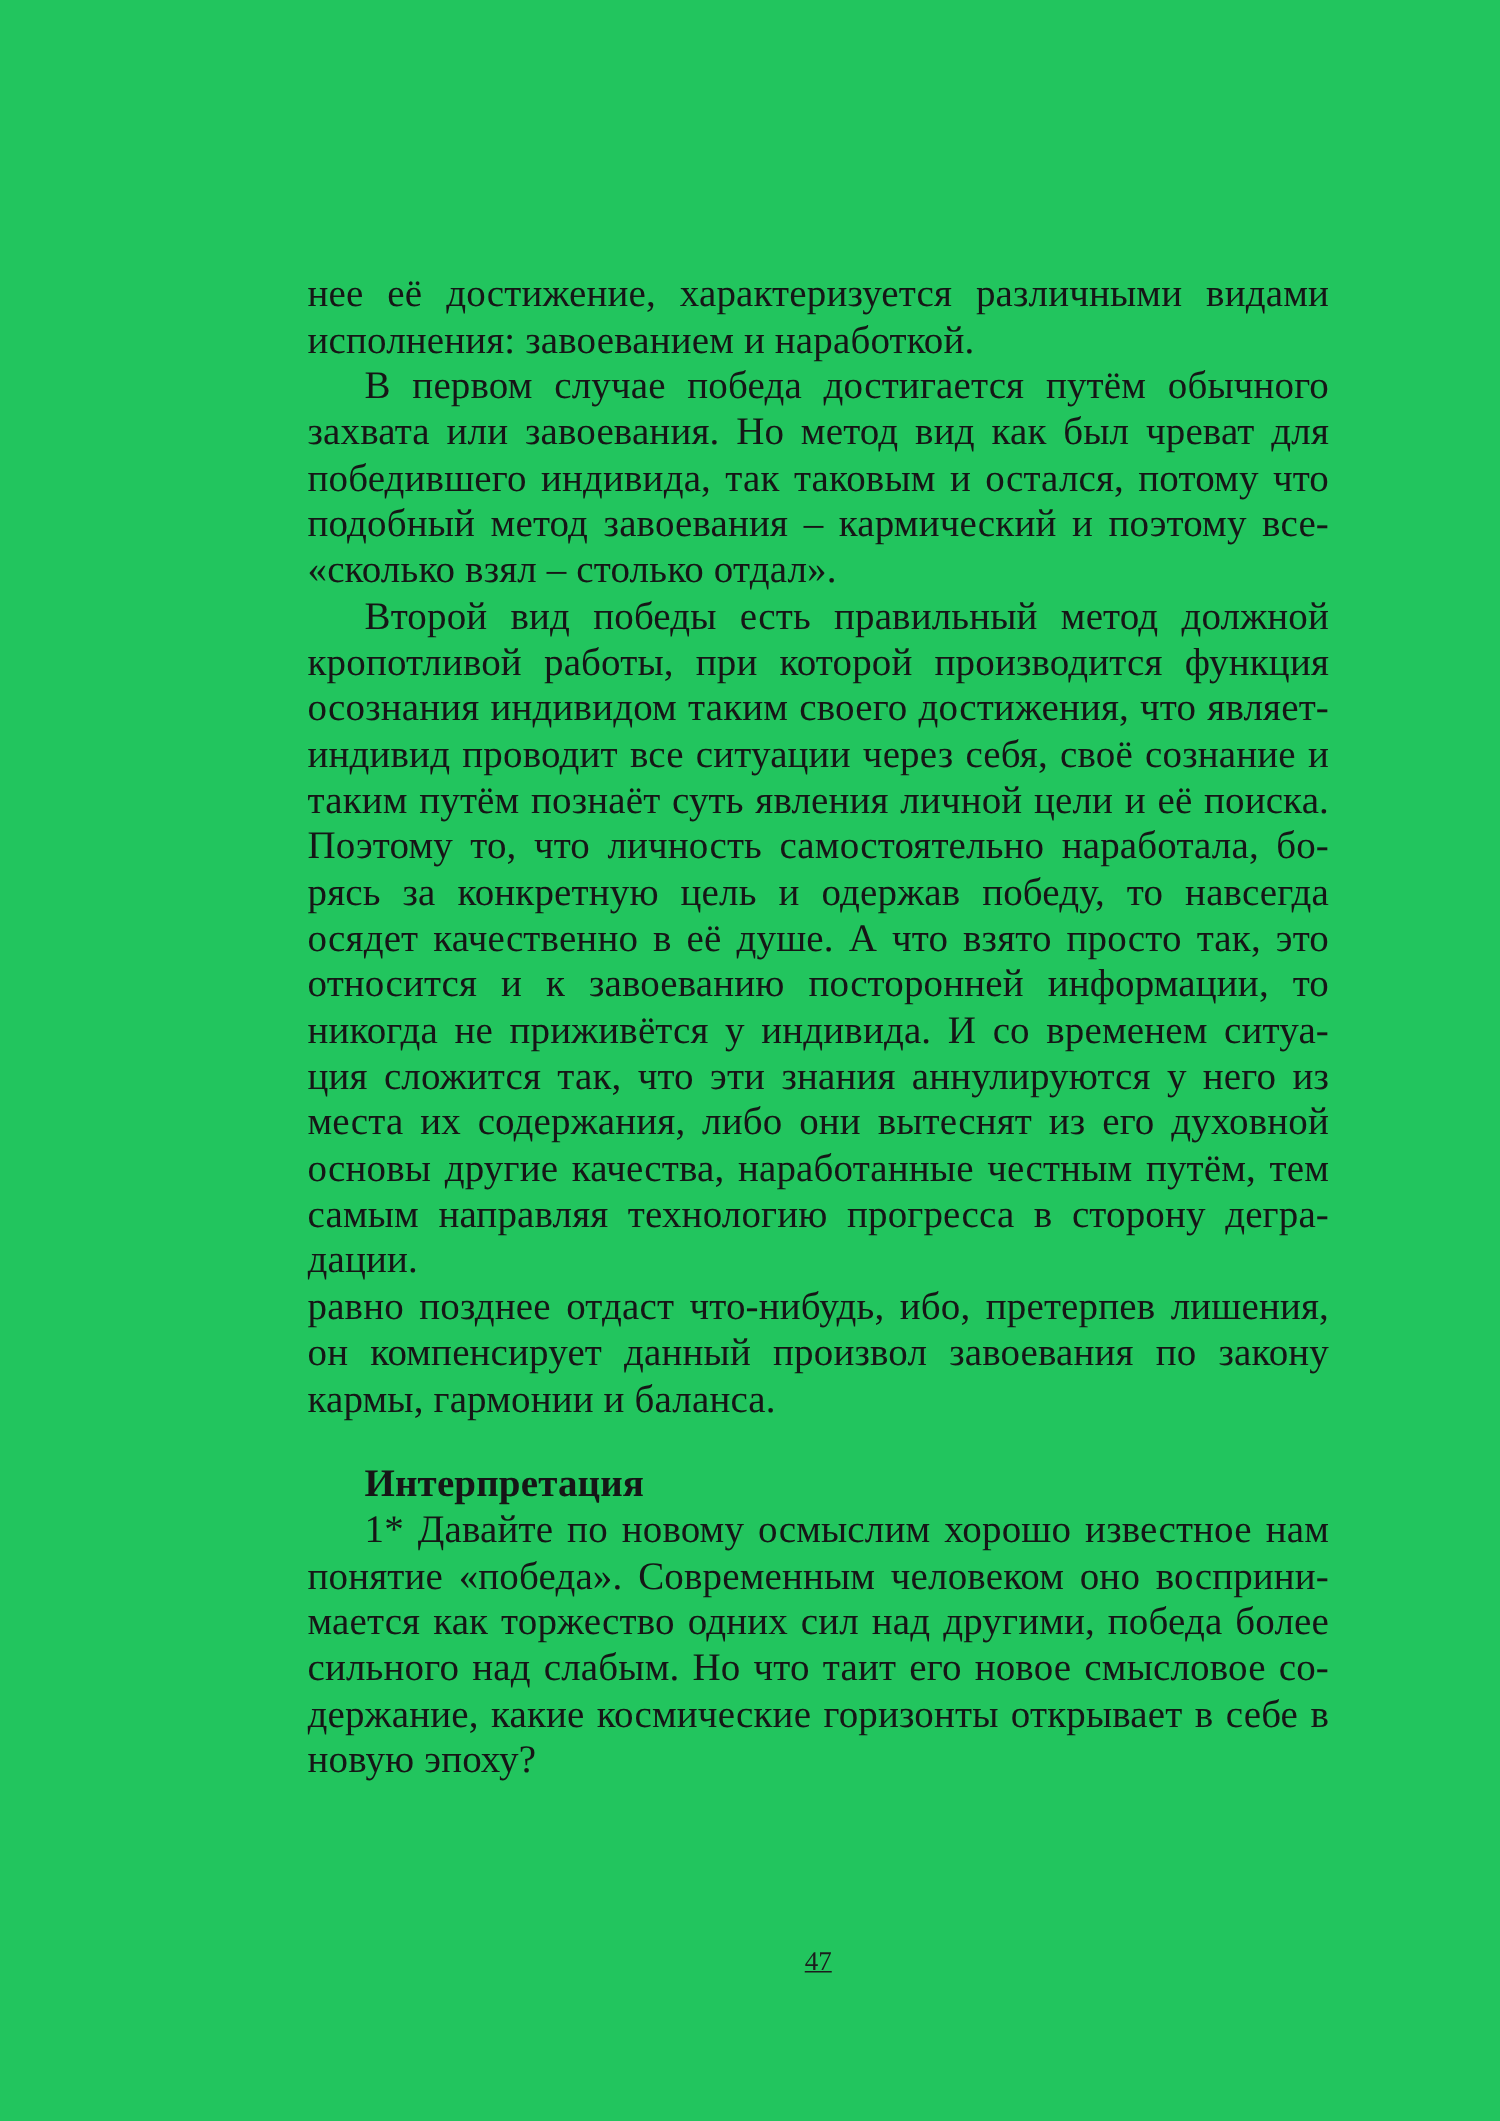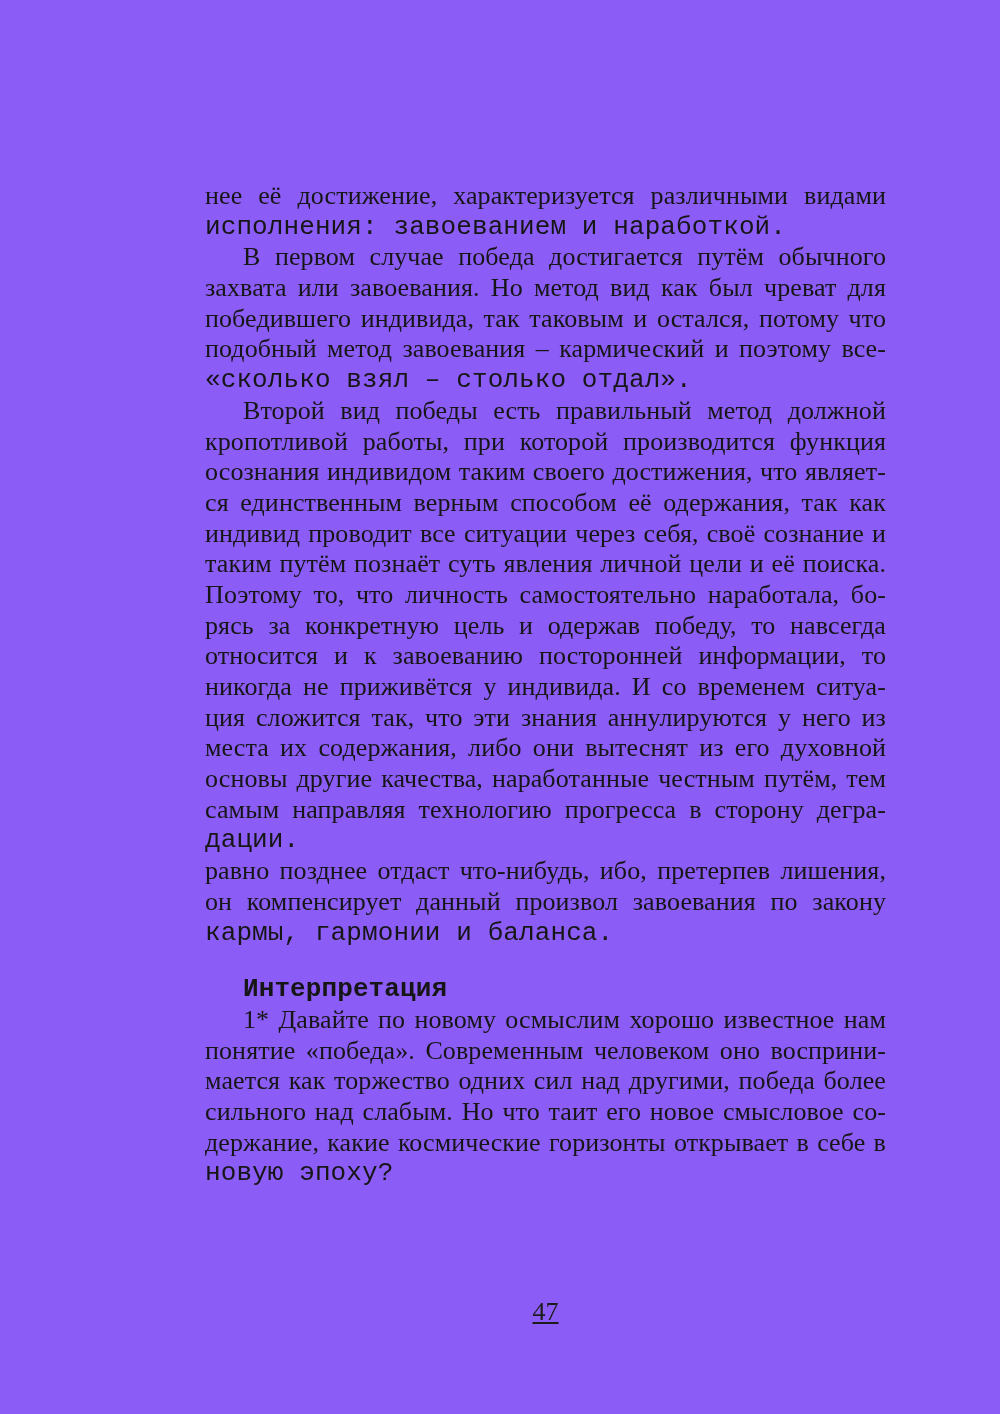--- a/index.html
+++ b/index.html
@@ -11,21 +11,21 @@
     height: 1414px;
     background: #fcfcfc;
     font-family: "Liberation Serif", "DejaVu Serif", serif;
     color: #161616;
     position: relative;
     overflow: hidden;
   }
   .book-page {
     position: absolute;
     inset: 0;
-    background: #8b5cf6;
+    background: #22c55e;
   }
   .text-block {
     position: absolute;
     left: 205px;
     top: 181px;
     width: 681px;
   }
   .para { margin: 0; }
   .line {
     font-size: 26px;
@@ -34,37 +34,36 @@
     text-align: justify;
     text-align-last: justify;
     -moz-text-align-last: justify;
     white-space: nowrap;
     letter-spacing: 0.1px;
   }
   
   .line { white-space: normal; overflow: hidden; }
   .line.last {
     text-align-last: left;
-    font-family: Liberation Mono, monospace;
     -moz-text-align-last: left;
   }
   .line.indent { padding-left: 38px; }
   .para.heading { margin-top: 26px; }
   .para.heading .line {
     font-weight: bold;
     text-align-last: left;
     -moz-text-align-last: left;
   }
   .page-number {
     position: absolute;
     left: 205px;
     top: 1297px;
     width: 681px;
     text-align: center;
-    font-size: 26px;
+    font-size: 18px;
     color: #1c1c1c;
     text-decoration: underline;
   }
 </style>
 </head>
 <body>
 
 <div class="book-page">
   <div class="text-block">
       <div class="para">
@@ -75,25 +74,25 @@
         <div class="line indent">В первом случае победа достигается путём обычного</div>
         <div class="line">захвата или завоевания. Но метод вид как был чреват для</div>
         <div class="line">победившего индивида, так таковым и остался, потому что</div>
         <div class="line">подобный метод завоевания – кармический и поэтому все-</div>
         <div class="line last">«сколько взял – столько отдал».</div>
       </div>
       <div class="para">
         <div class="line indent">Второй вид победы есть правильный метод должной</div>
         <div class="line">кропотливой работы, при которой производится функция</div>
         <div class="line">осознания индивидом таким своего достижения, что являет-</div>
-        <div class="line">ся единственным верным способом её одержания, так как</div>
         <div class="line">индивид проводит все ситуации через себя, своё сознание и</div>
         <div class="line">таким путём познаёт суть явления личной цели и её поиска.</div>
         <div class="line">Поэтому то, что личность самостоятельно наработала, бо-</div>
         <div class="line">рясь за конкретную цель и одержав победу, то навсегда</div>
+        <div class="line">осядет качественно в её душе. А что взято просто так, это</div>
         <div class="line">относится и к завоеванию посторонней информации, то</div>
         <div class="line">никогда не приживётся у индивида. И со временем ситуа-</div>
         <div class="line">ция сложится так, что эти знания аннулируются у него из</div>
         <div class="line">места их содержания, либо они вытеснят из его духовной</div>
         <div class="line">основы другие качества, наработанные честным путём, тем</div>
         <div class="line">самым направляя технологию прогресса в сторону дегра-</div>
         <div class="line last">дации.</div>
       </div>
       <div class="para">
         <div class="line">равно позднее отдаст что-нибудь, ибо, претерпев лишения,</div>

